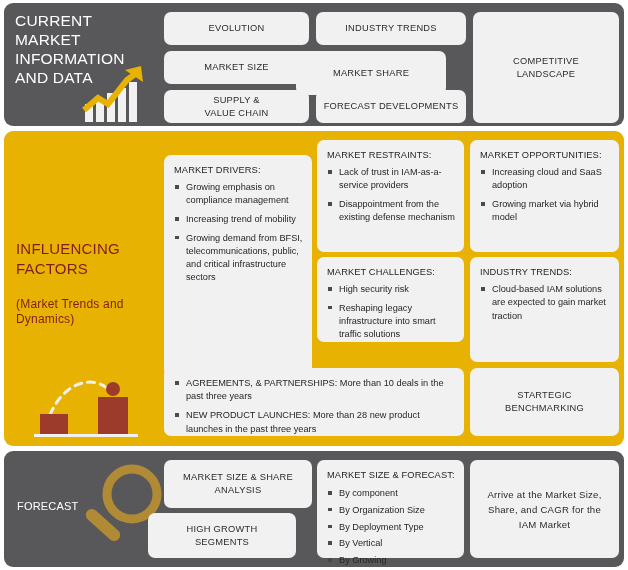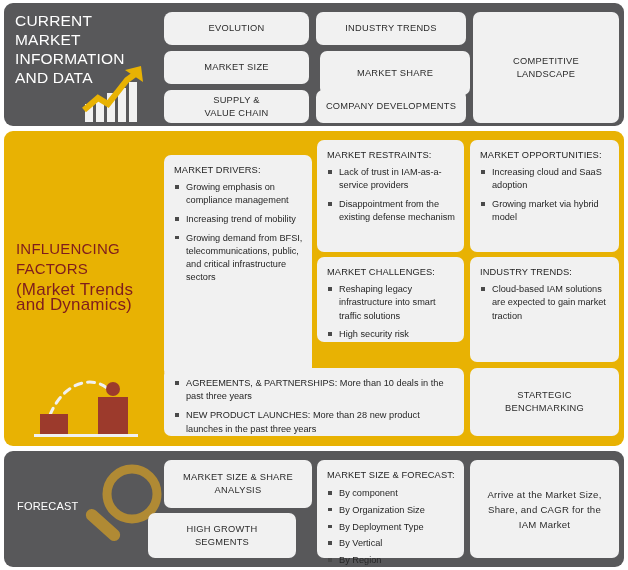--- a/index.html
+++ b/index.html
@@ -17,21 +17,21 @@
   .band-influence{top:131px;height:315px;background:#e8b203;}
   .band-forecast{top:451px;height:116px;background:#58585a;}
 
   
   .label-col{position:absolute;left:0;top:0;width:152px;height:100%;}
   .band-title{
     position:absolute;color:#ffffff;font-weight:normal;letter-spacing:.2px;
   }
   .title-current{left:11px;top:8px;font-size:15.5px;line-height:19px;width:140px;}
   .title-influence{left:12px;top:108px;color:#7f1d1d;font-size:15px;line-height:20px;width:140px;}
-  .title-influence .sub{font-size:17px;line-height:15px;display:block;margin-top:3px;}
+  .title-influence .sub{font-size:12px;line-height:15px;display:block;margin-top:18px;}
   .title-forecast{left:13px;top:49px;font-size:11px;}
 
   
   .icon-chart{position:absolute;left:77px;top:63px;width:68px;height:58px;}
   .icon-trend{position:absolute;left:28px;top:236px;width:112px;height:70px;}
   .icon-magnifier{position:absolute;left:72px;top:10px;width:92px;height:96px;}
 
   
   .card{
     position:absolute;background:#f1f1f1;border-radius:7px;box-sizing:border-box;
@@ -46,25 +46,25 @@
   .card-list .hd{font-size:9.3px;letter-spacing:.1px;margin:0 0 4px 0;color:#1f1f1f;}
   .card-list ul{list-style:none;margin:0;padding:0;}
   .card-list li{
     position:relative;padding-left:12px;margin-bottom:5.5px;
   }
   .card-list li:before{
     content:"";position:absolute;left:1px;top:4px;width:3.5px;height:3.5px;background:#4a4a4a;
   }
 
   
-  .c-evo      {left:160px;top:9px;  width:145px;height:33px;border-radius:8px;}
+  .c-evo      {left:160px;top:9px;  width:145px;height:33px;}
   .c-size     {left:160px;top:48px; width:145px;height:33px;}
   .c-supply   {left:160px;top:87px; width:145px;height:33px;}
   .c-ind      {left:312px;top:9px;  width:150px;height:33px;}
-  .c-share    {left:316px;top:48px; width:150px;height:44px;}
+  .c-share    {left:292px;top:48px; width:150px;height:44px;}
   .c-compdev  {left:312px;top:87px; width:150px;height:33px;}
   .c-landscape{left:469px;top:9px;  width:146px;height:111px;}
 
   
   .i-drivers  {left:160px;top:24px;  width:148px;height:222px;}
   .i-restr    {left:313px;top:9px;  width:147px;height:112px;}
   .i-opps     {left:466px;top:9px;  width:149px;height:112px;}
   .i-chall    {left:313px;top:126px;width:147px;height:85px;}
   .i-trends   {left:466px;top:126px;width:149px;height:105px;}
   .i-agree    {left:160px;top:237px;width:300px;height:68px;}
@@ -99,21 +99,21 @@
         </svg>
       </div>
     </div>
 
     <div class="card card-center c-evo">EVOLUTION</div>
     <div class="card card-center c-size">MARKET SIZE</div>
     <div class="card card-center c-supply" style="white-space:pre-line">SUPPLY &amp;
 VALUE CHAIN</div>
     <div class="card card-center c-ind">INDUSTRY TRENDS</div>
     <div class="card card-center c-share">MARKET SHARE</div>
-    <div class="card card-center c-compdev">COMPANY DEVELOPMENTS</div>
+    <div class="card card-center c-compdev">FORECAST DEVELOPMENTS</div>
     <div class="card card-center c-landscape" style="white-space:pre-line">COMPETITIVE
 LANDSCAPE</div>
   </div>
 
   <div class="band band-influence">
     <div class="label-col">
       <div class="band-title title-influence">
         <span>INFLUENCING FACTORS</span>
         <span class="sub">(Market Trends and Dynamics)</span>
       </div>
@@ -149,22 +149,22 @@
       <div class="hd">MARKET OPPORTUNITIES:</div>
       <ul>
         <li>Increasing cloud and SaaS adoption</li>
         <li>Growing market via hybrid model</li>
       </ul>
     </div>
 
     <div class="card card-list i-chall">
       <div class="hd">MARKET CHALLENGES:</div>
       <ul>
+        <li>High security risk</li>
         <li>Reshaping legacy infrastructure into smart traffic solutions</li>
-        <li>High security risk</li>
       </ul>
     </div>
 
     <div class="card card-list i-trends">
       <div class="hd">INDUSTRY TRENDS:</div>
       <ul>
         <li>Cloud-based IAM solutions are expected to gain market traction</li>
       </ul>
     </div>
 
@@ -195,20 +195,20 @@
     <div class="card card-center f-hgs" style="white-space:pre-line">HIGH GROWTH
 SEGMENTS</div>
 
     <div class="card card-list f-msf">
       <div class="hd">MARKET SIZE &amp; FORECAST:</div>
       <ul>
         <li>By component</li>
         <li>By Organization Size</li>
         <li>By Deployment Type</li>
         <li>By Vertical</li>
-        <li>By Region</li>
+        <li>By Growing</li>
       </ul>
     </div>
 
     <div class="card card-center f-arrive" style="font-size:9.6px;line-height:15px;padding:4px 10px;">Arrive at the Market Size, Share, and CAGR for the IAM Market</div>
   </div>
 
 </div>
 
 </body></html>

